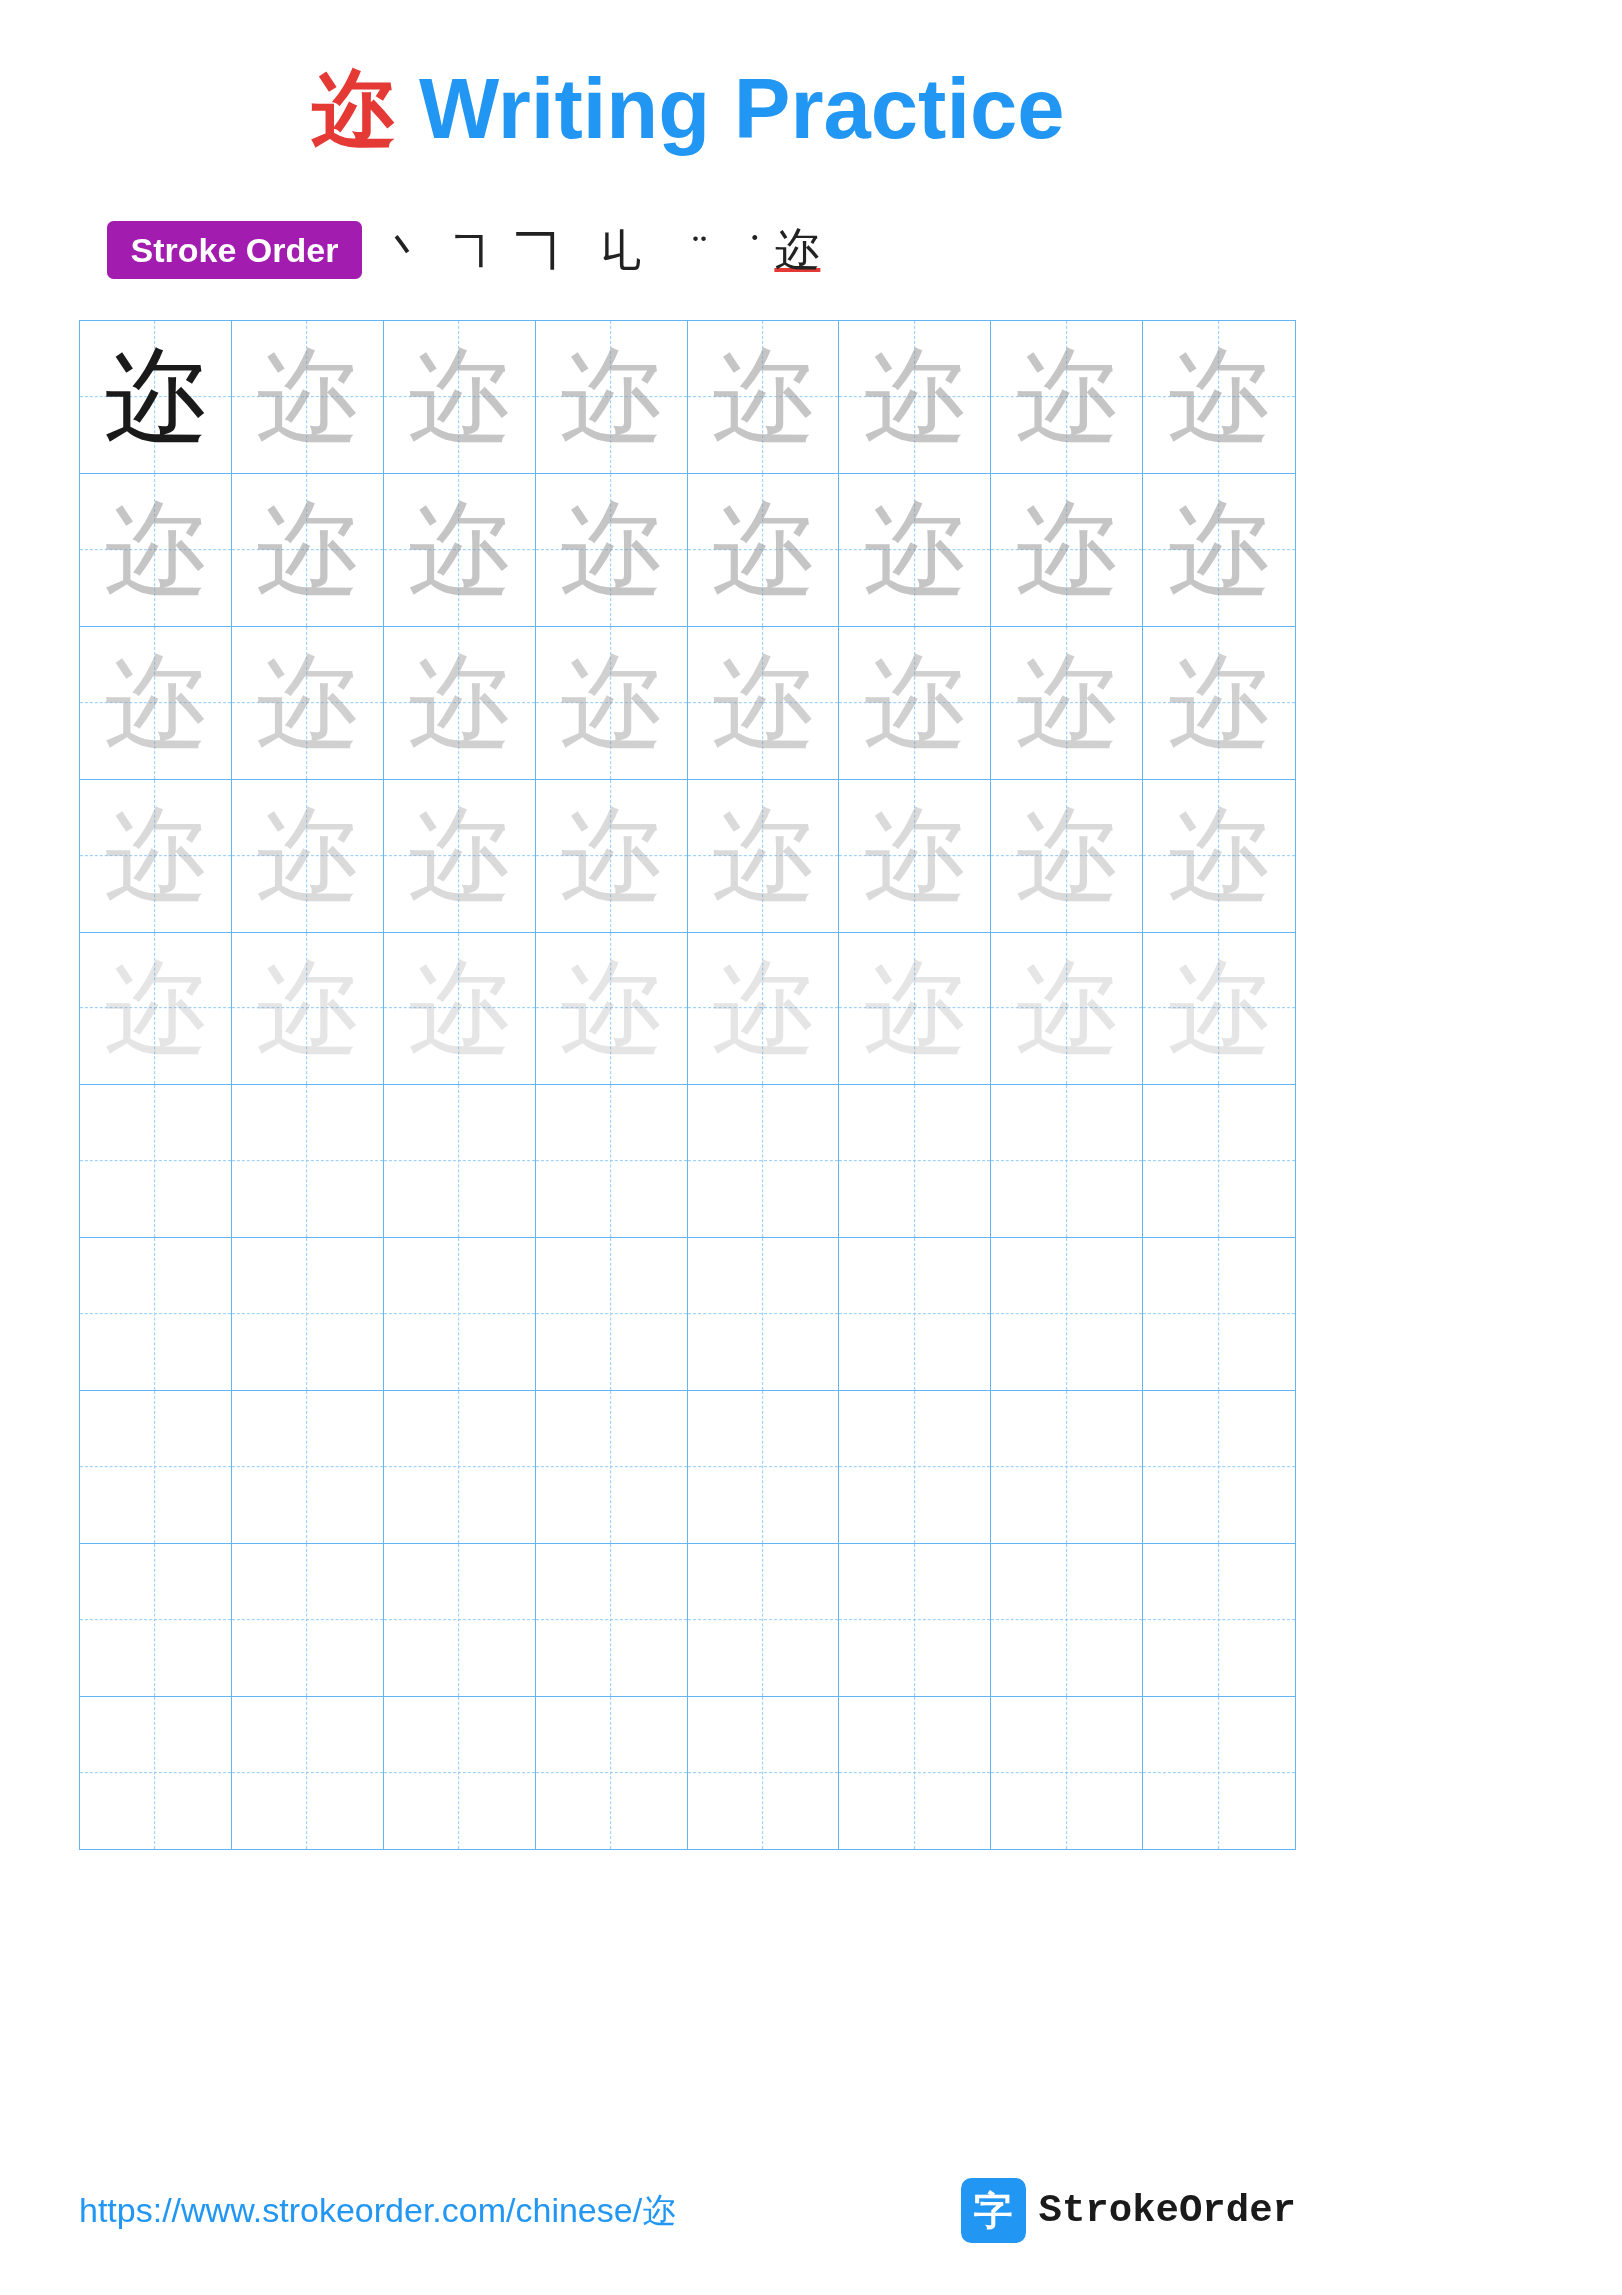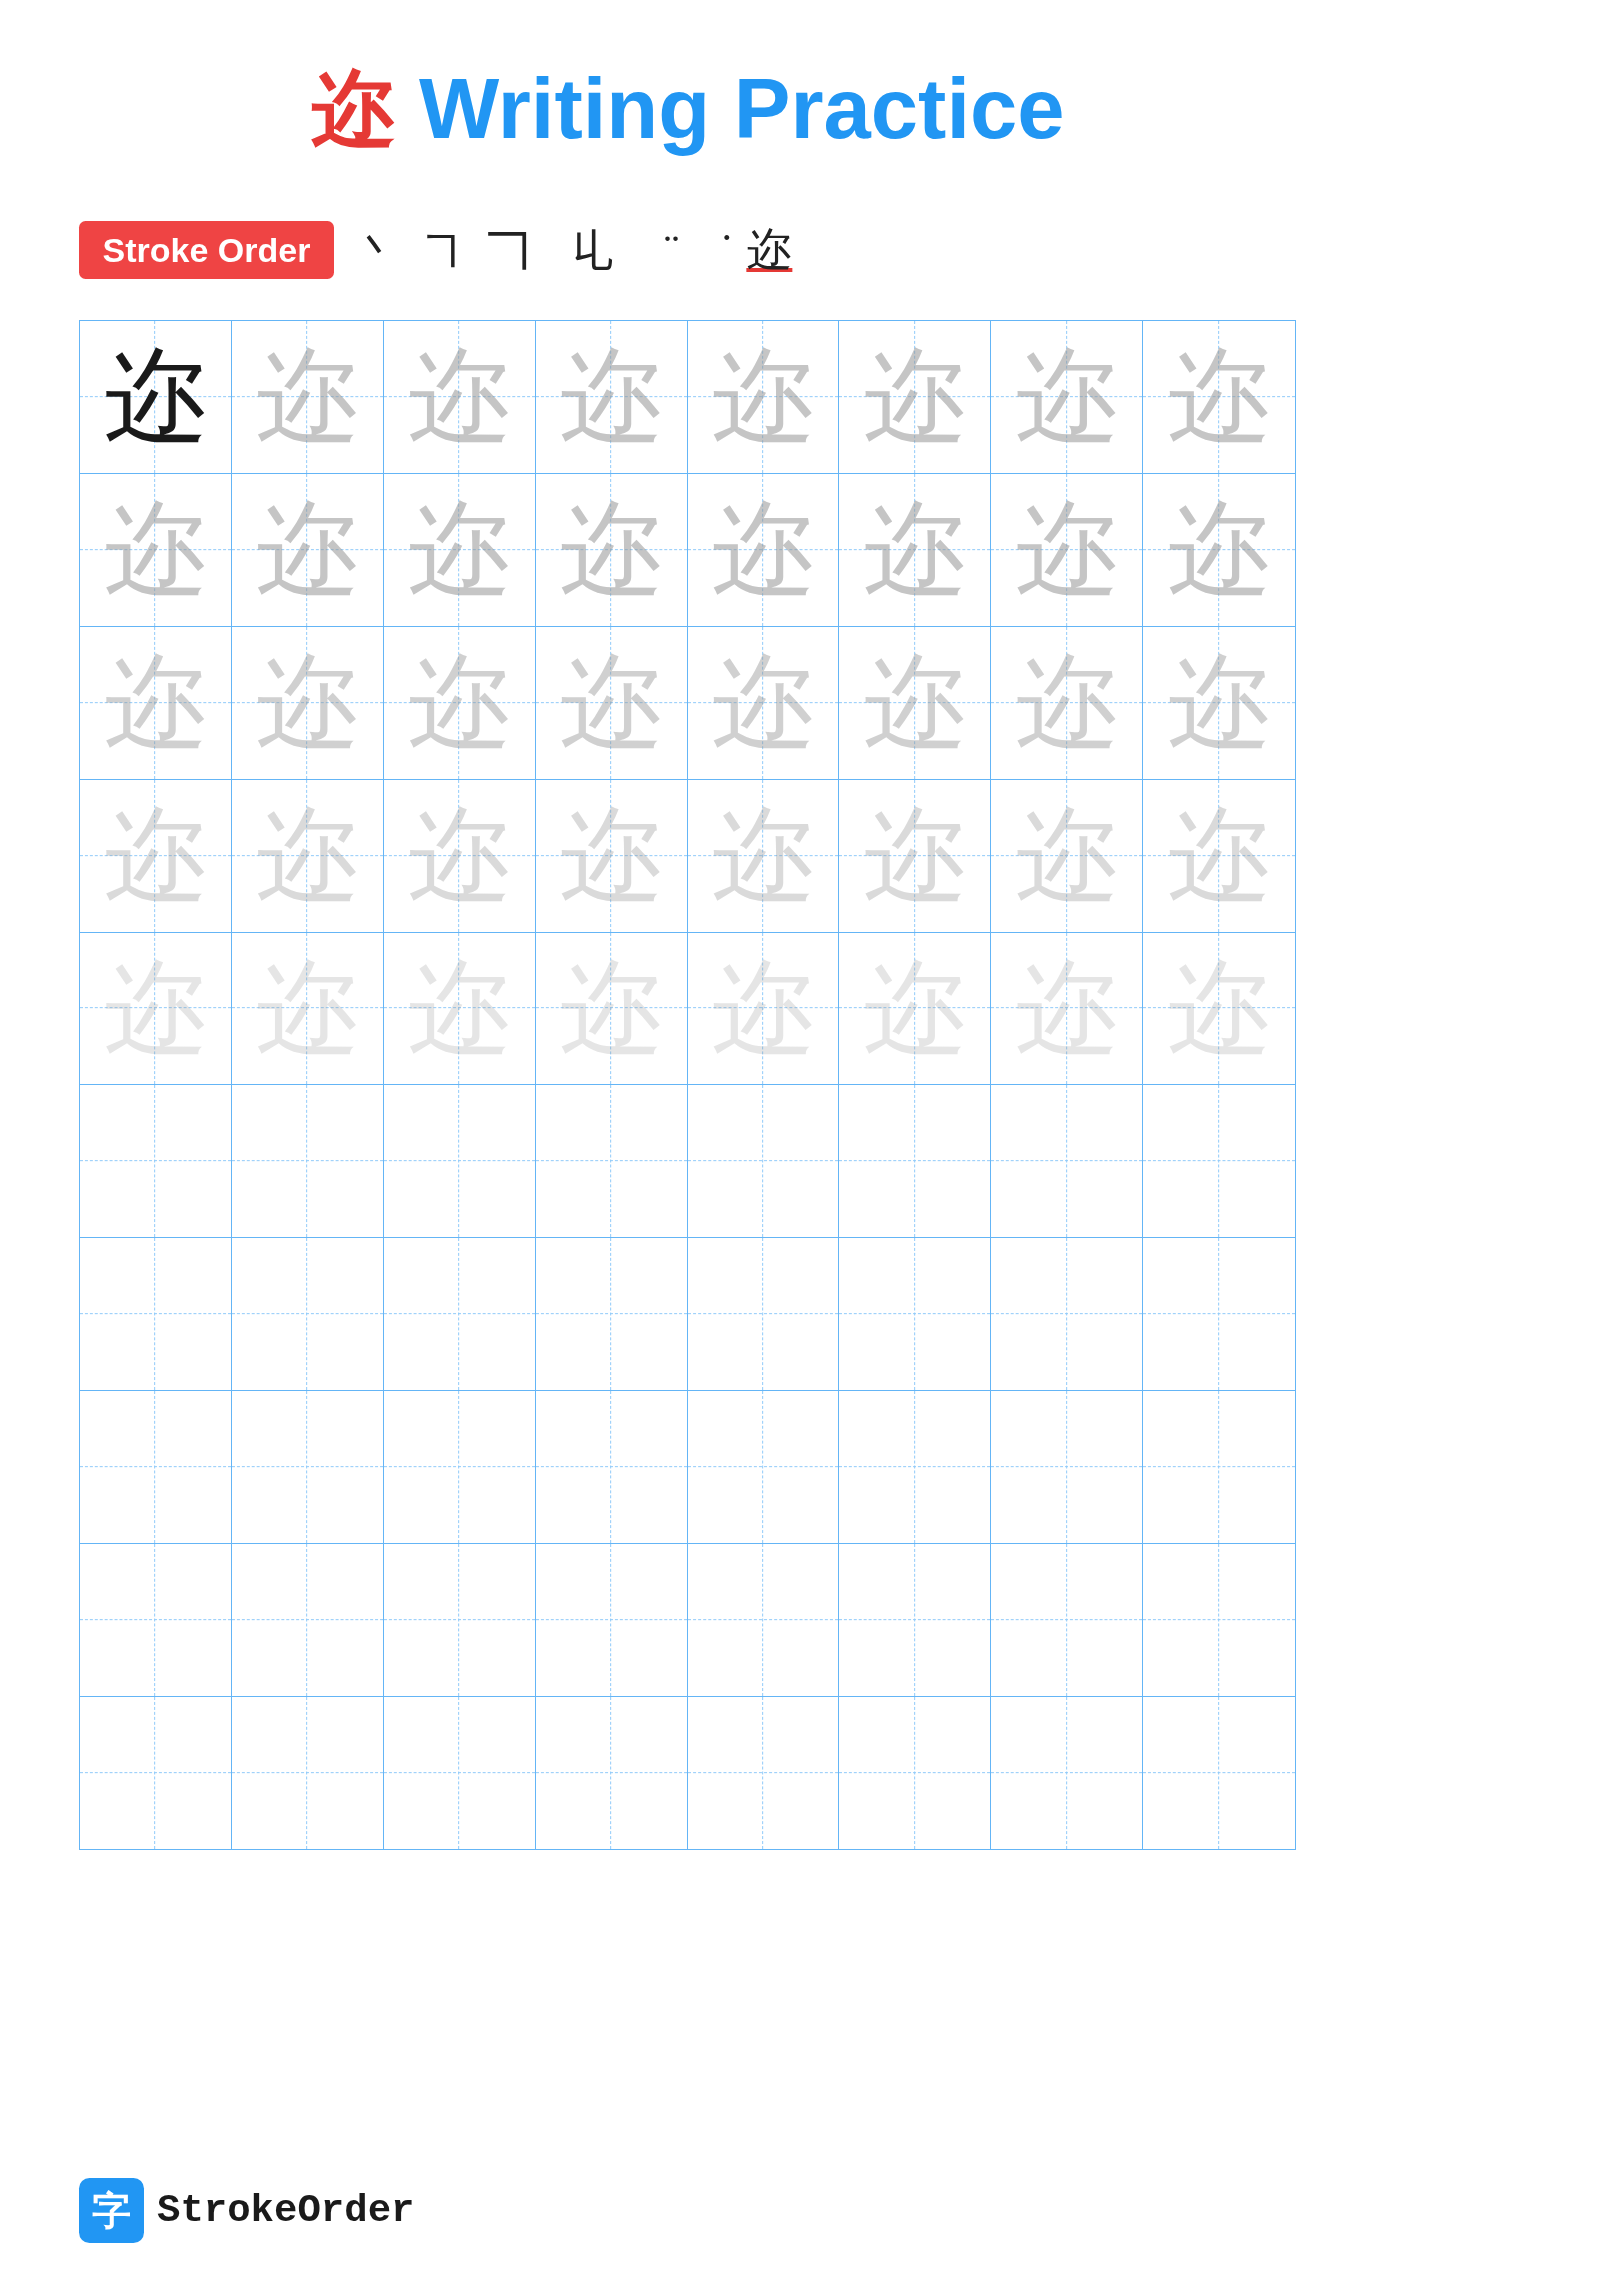--- a/index.html
+++ b/index.html
@@ -35,28 +35,29 @@
     }
 
     .stroke-order-row {
       display: flex;
       align-items: center;
       margin-bottom: 39px;
       gap: 19.6px;
     }
 
     .stroke-order-badge {
-      background: #ef4444;
+      background: #a21caf;
       color: #fff;
       font-size: 34px;
       font-weight: bold;
       padding: 9.2px 23.6px;
       border-radius: 6.5px;
       font-family: sans-serif;
       white-space: nowrap;
+      margin-left: 28px;
     }
 
     .stroke-order-chars {
       display: flex;
       align-items: center;
       gap: 19.6px;
       font-size: 46px;
       color: #222;
     }
 
@@ -412,20 +413,21 @@
       <div class="grid-cell"></div>
       <div class="grid-cell"></div>
       <div class="grid-cell"></div>
       <div class="grid-cell"></div>
       <div class="grid-cell"></div>
     </div>
 
   </div>
 
   <div class="footer">
+    <a class="footer-url" href="#">https://www.strokeorder.com/chinese/迩</a>
     <div class="footer-logo">
       <div class="footer-logo-icon">
         <span>字</span>
       </div>
       <span class="footer-logo-text">StrokeOrder</span>
     </div>
   </div>
 
 </div>
 

